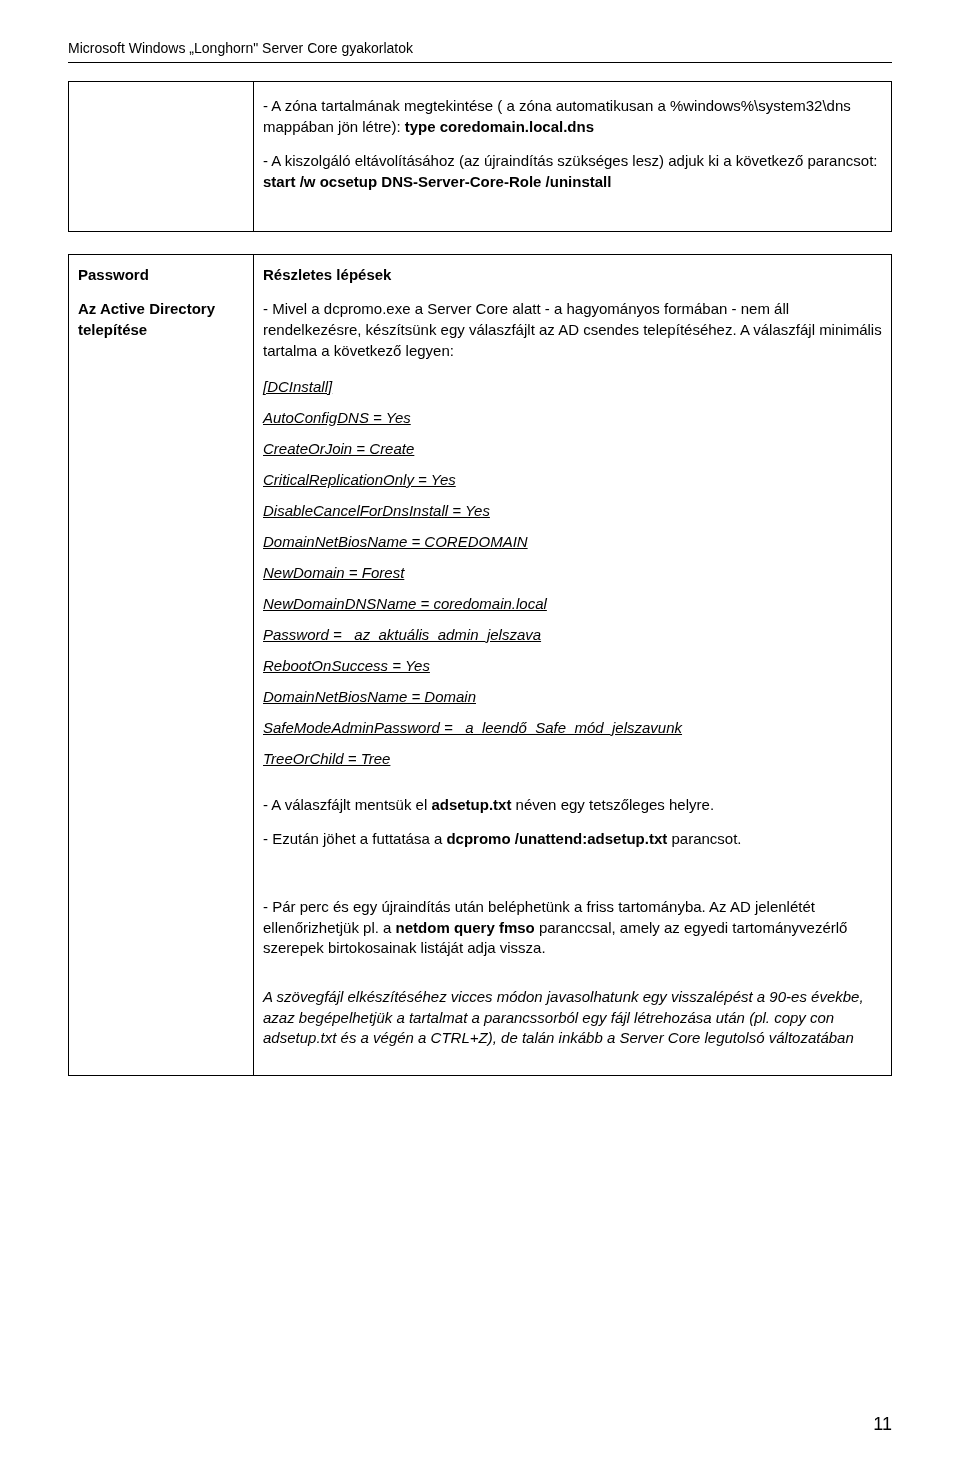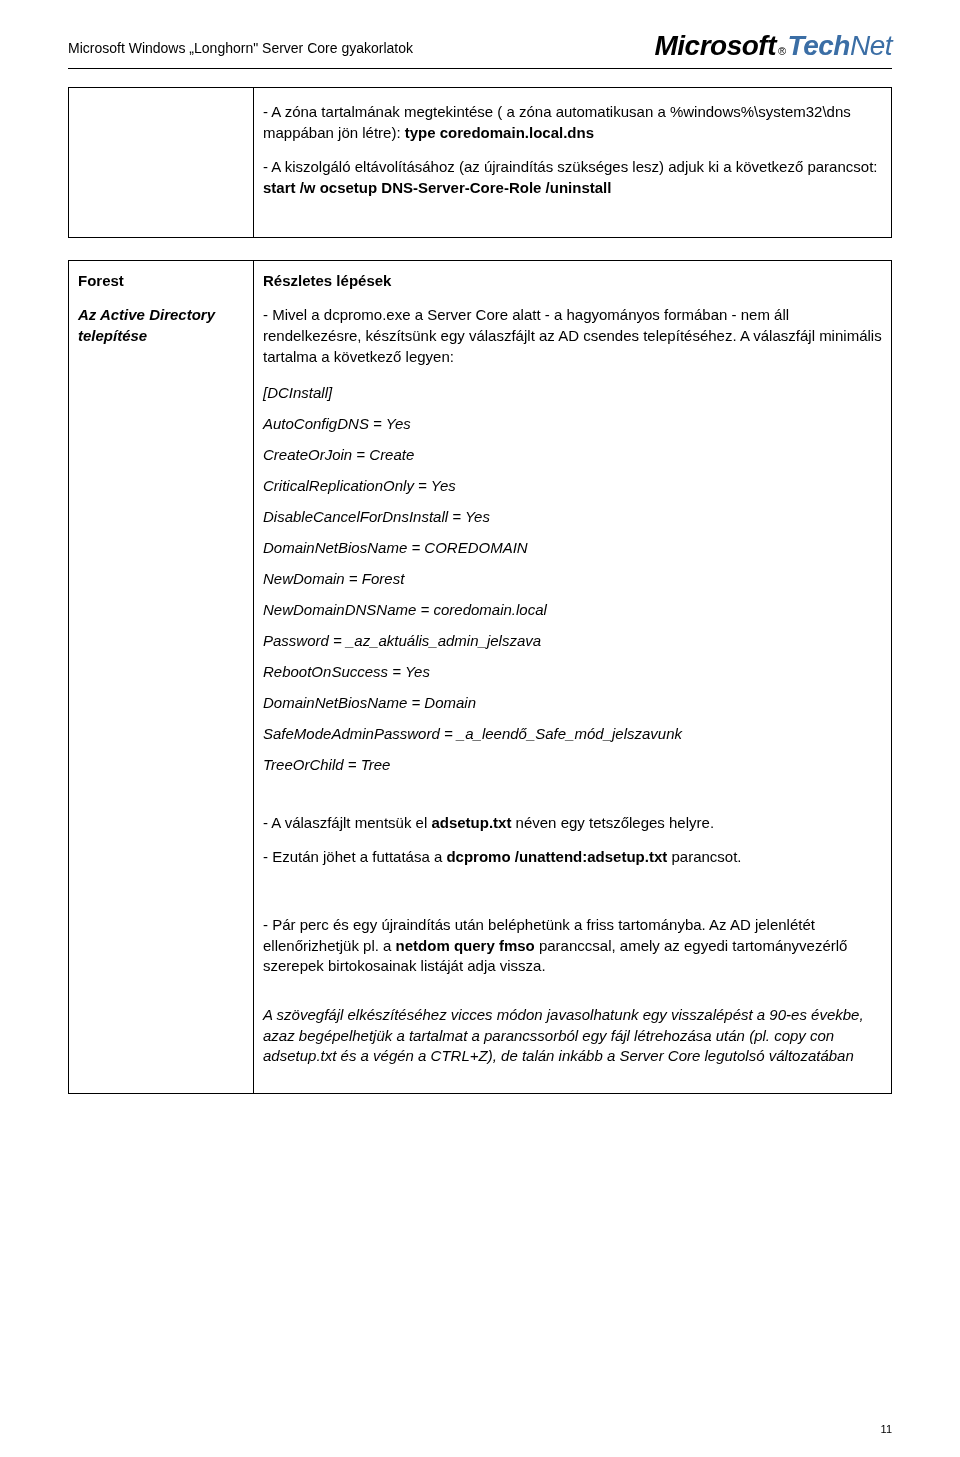--- a/index.html
+++ b/index.html
@@ -85,39 +85,32 @@
   .mono-bold { font-weight: 700; }
 
   .ital-block { font-style: italic; }
   .ital-block .line { margin: 0 0 14px 0; }
   .ital-block .line:last-child { margin-bottom: 4px; }
 
   .page-num {
     position: absolute;
     bottom: 22px;
     right: 68px;
-    font-size: 11px;
+    font-size: 18px;
   }
 
   .spacer-top { height: 4px; }
 </style>
 </head>
 <body>
 
 <div class="page">
 
   <div class="header">
     <div class="header-title">Microsoft Windows „Longhorn" Server Core gyakorlatok</div>
-    <div class="logo">
-      <span class="ms">Microsoft</span>
-        <span class="reg">®</span>
-      <span>
-        <span class="tech">Tech</span><span class="net">Net</span>
-      </span>
-    </div>
   </div>
   <hr class="hr">
 
   <table class="doc" style="margin-bottom:22px;">
     <colgroup>
         <col class="left">
         <col>
       </colgroup>
     <tbody>
         <tr>
@@ -136,29 +129,29 @@
     </table>
 
   <table class="doc">
     <colgroup>
         <col class="left">
         <col>
       </colgroup>
     <tbody>
         <tr>
       <td>
-        <p class="p label-left">Forest</p>
-        <p class="p label-left" style="margin-bottom:11px;font-style:italic;">Az Active Directory telepítése</p>
+        <p class="p label-left">Password</p>
+        <p class="p label-left" style="margin-bottom:11px;">Az Active Directory telepítése</p>
       </td>
       <td>
         <p class="p label-left">Részletes lépések</p>
 
         <p class="p" style="margin-bottom:16px;">- Mivel a dcpromo.exe a Server Core alatt - a hagyományos formában - nem áll rendelkezésre, készítsünk egy válaszfájlt az AD csendes telepítéséhez. A válaszfájl minimális tartalma a következő legyen:</p>
 
-        <div class="ital-block" style="margin-bottom:40px;">
+        <div class="ital-block" style="margin-bottom:28px;text-decoration:underline;">
           <p class="line">[DCInstall]</p>
           <p class="line">AutoConfigDNS = Yes</p>
           <p class="line">CreateOrJoin = Create</p>
           <p class="line">CriticalReplicationOnly = Yes</p>
           <p class="line">DisableCancelForDnsInstall = Yes</p>
           <p class="line">DomainNetBiosName = COREDOMAIN</p>
           <p class="line">NewDomain = Forest</p>
           <p class="line">NewDomainDNSName = coredomain.local</p>
           <p class="line">Password = _az_aktuális_admin_jelszava</p>
           <p class="line">RebootOnSuccess = Yes</p>

